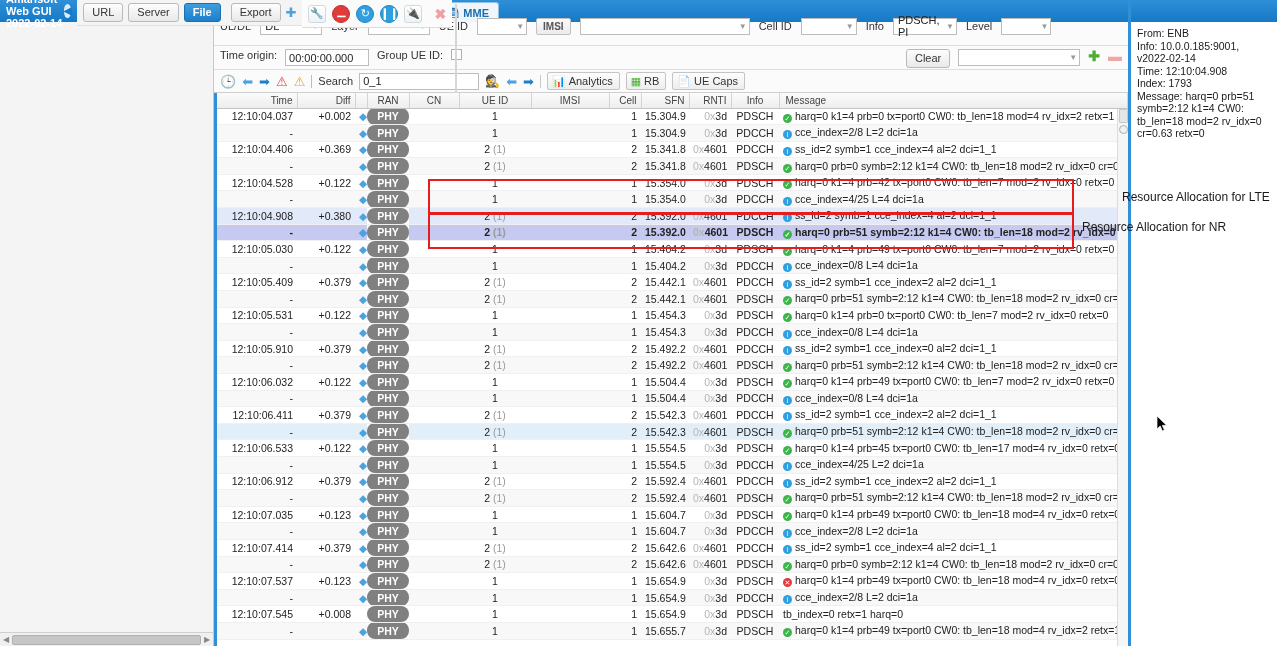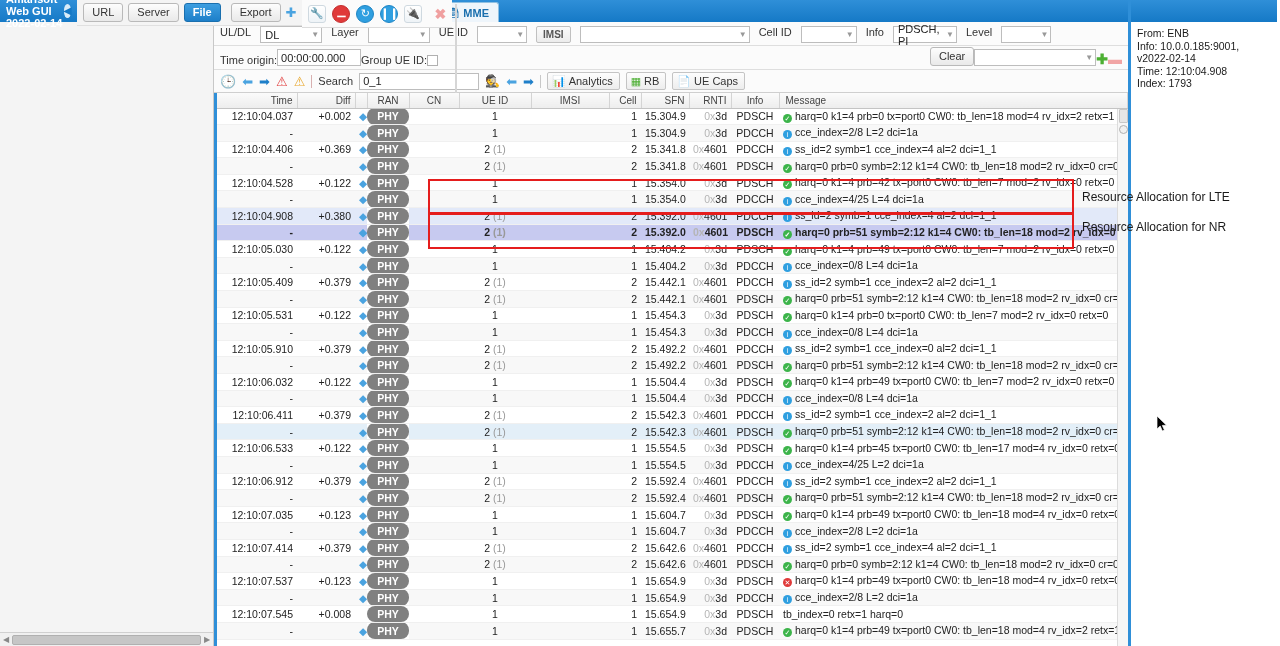--- a/index.html
+++ b/index.html
@@ -147,29 +147,29 @@
     margin-right: 2px;
     cursor: pointer;
   }
   .tab.active { background: #ffffff; color: #1a6fae; }
   .tab .ti { font-size: 10px; }
 
   .filterbar {
     background: #fbfbfb;
     border-bottom: 1px solid #dedede;
     padding: 4px 6px 19px 6px;
-    display: flex; align-items: flex-start; gap: 9px;
+    display: flex; align-items: center; gap: 9px;
     font-size: 11px;
     height: 24px;
   }
   .filterbar2 {
     background: #fbfbfb;
     border-bottom: 1px solid #dedede;
     padding: 3px 6px;
-    display: flex; align-items: flex-end; 
+    display: flex; align-items: flex-start; gap: 8px;
     font-size: 11px;
     height: 24px;
   }
   .fl-label { color: #333; }
   .sel {
     border: 1px solid #bdbdbd;
     background: #fff;
     height: 17px;
     display: inline-flex; align-items: center;
     padding: 0 2px 0 4px;
@@ -983,26 +983,27 @@
     </div>
   </div>
 
   <div class="detail">
     <div class="detail-top"></div>
     <div class="detail-body">
       <div>From: ENB</div>
       <div>Info: 10.0.0.185:9001, v2022-02-14</div>
       <div>Time: 12:10:04.908</div>
       <div>Index: 1793</div>
+      <div>Message: harq=0 prb=51 symb=2:12 k1=4 CW0: tb_len=18 mod=2 rv_idx=0 cr=0.63 retx=0</div>
     </div>
   </div>
 
   <div class="anno-box" style="left:428px; top:179px; width:646px; height:36px;"></div>
   <div class="anno-box" style="left:428px; top:212px; width:646px; height:37px;"></div>
-  <div class="anno-lbl" style="left:1082px; top:190px;">Resource Allocation for LTE</div>
+  <div class="anno-lbl" style="left:1122px; top:190px;">Resource Allocation for LTE</div>
   <div class="anno-lbl" style="left:1082px; top:220px;">Resource Allocation for NR</div>
 
   <div class="cursor-arrow">
     <svg width="12" height="18" viewBox="0 0 12 18">
       <polygon points="0,0 0,13 3.2,10 5.4,15 7.4,14.1 5.3,9.4 9.5,9.3" fill="#000" stroke="#fff" stroke-width="0.7"></polygon>
     </svg>
   </div>
 
 </div>
 

